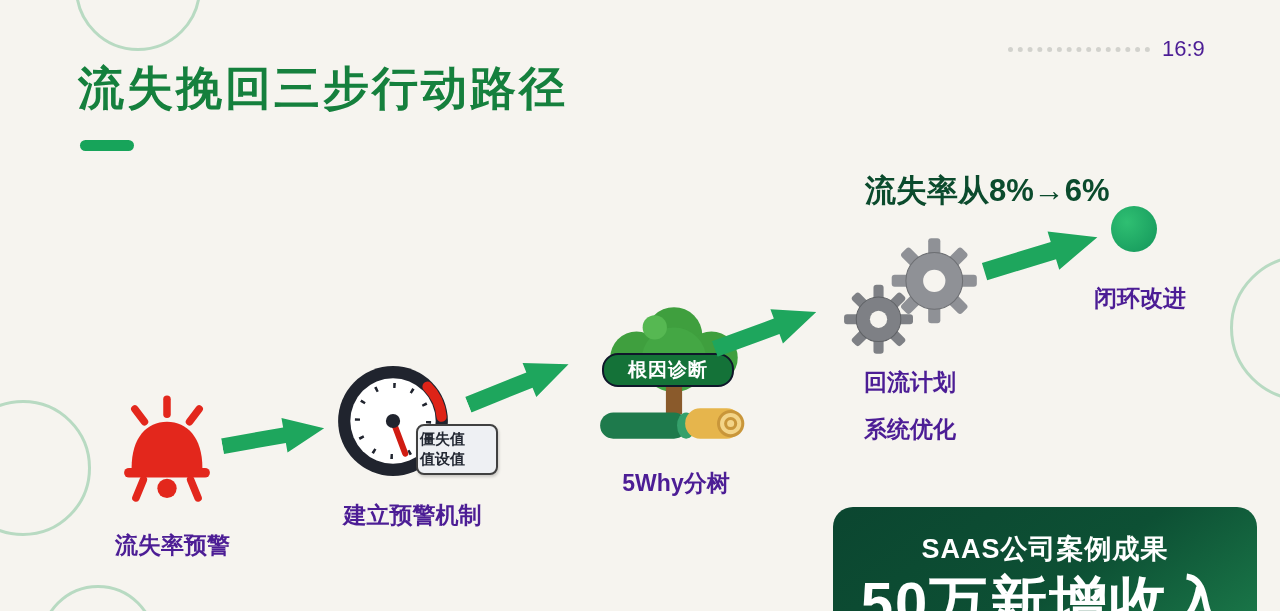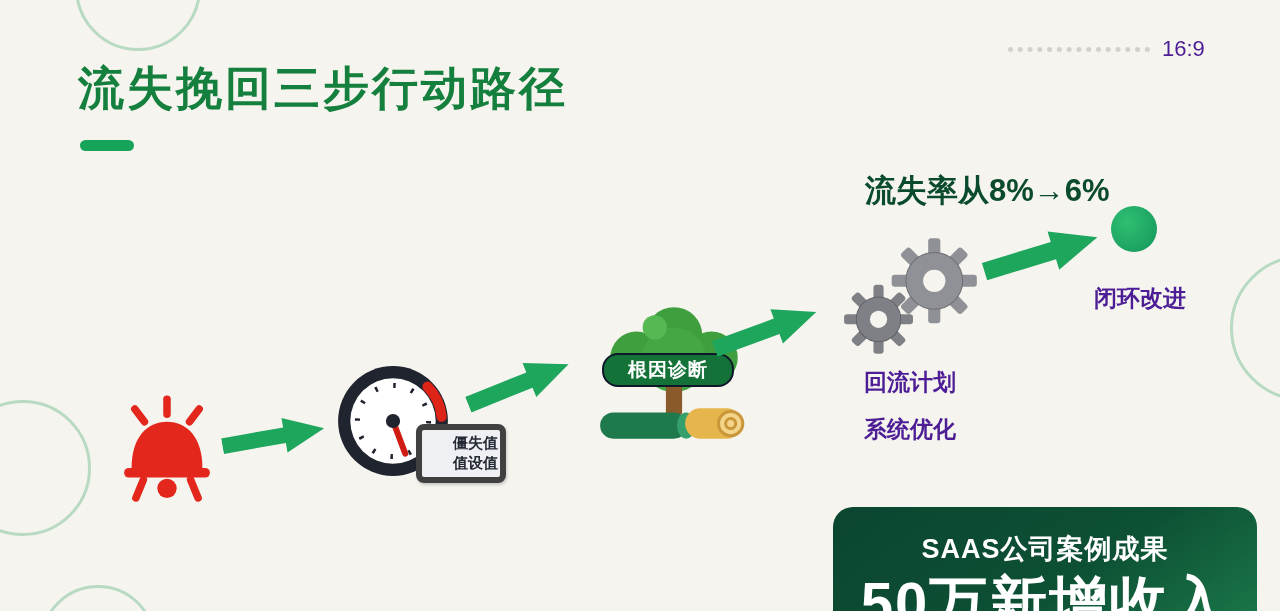--- a/index.html
+++ b/index.html
@@ -11,21 +11,21 @@
   .page-title{position:absolute;left:78px;top:58px;font-size:46px;font-weight:800;color:#15803d;letter-spacing:3px;white-space:nowrap;}
   .title-underline{position:absolute;left:80px;top:140px;width:54px;height:11px;border-radius:6px;background:#17a45a;}
 
   .aspect-label{position:absolute;left:1162px;top:36px;font-size:22px;color:#4c1d95;}
   .dotted-line{position:absolute;left:1008px;top:47px;width:142px;border-top:5px dotted #d2d2cd;}
 
   .step-label{position:absolute;text-align:center;font-size:23px;color:#4c1d95;font-weight:600;white-space:nowrap;}
 
   .icon-wrap{position:absolute;}
 
-  .threshold-badge{position:absolute;left:416px;top:424px;width:74px;background:#eef0f3;border:6px solid #404040;border-radius:8px;color:#232833;font-size:15px;font-weight:700;text-align:right;line-height:1.35;padding:3px 2px;box-shadow:1px 2px 3px rgba(0,0,0,.18);}
+  .threshold-badge{position:absolute;left:416px;top:424px;width:74px;background:#eef0f3;border:2px solid #404040;border-radius:8px;color:#232833;font-size:15px;font-weight:700;text-align:left;line-height:1.35;padding:3px 2px;box-shadow:1px 2px 3px rgba(0,0,0,.18);}
 
   .root-cause-banner{position:absolute;left:602px;top:337px;width:128px;height:30px;border-radius:16px;background:#147238;border:2px solid #0f172a;color:#ffffff;font-size:19px;font-weight:700;display:flex;align-items:center;justify-content:center;letter-spacing:1px;margin-top:16px;}
 
   .flow-arrow{position:absolute;}
 
   .endpoint-dot{position:absolute;left:1111px;top:206px;width:46px;height:46px;border-radius:50%;background:radial-gradient(circle at 35% 35%,#2fbf72,#13955a);}
 
   .result-label{position:absolute;left:833px;top:170px;font-size:31px;font-weight:800;color:#0b4b2d;white-space:nowrap;margin-left:32px;}
 
   .case-card{position:absolute;left:833px;top:507px;width:424px;height:130px;border-radius:20px;background:linear-gradient(145deg,#0b4630 0%,#0d5034 55%,#1b7a4a 100%);}
@@ -56,20 +56,21 @@
       </g>
       <path d="M22 68 C22 40 36 25 55 25 C74 25 88 40 88 68 Z" fill="#e3271c"></path>
       <rect x="15" y="68" width="80" height="9" rx="4.5" fill="#e3271c"></rect>
       <circle cx="55" cy="87" r="9" fill="#e3271c"></circle>
       <g stroke="#e3271c" stroke-width="7" stroke-linecap="round">
         <line x1="33" y1="79" x2="26" y2="96"></line>
         <line x1="77" y1="79" x2="84" y2="96"></line>
       </g>
     </svg>
   </div>
+  <div class="step-label" style="left:60px;top:530px;width:225px;">流失率预警</div>
 
   <div class="flow-arrow" style="left:222px;top:415px;transform:rotate(-10deg);">
     <svg width="105" height="44" viewBox="0 0 120 44">
       <polygon points="0,13 72,13 72,2 118,22 72,42 72,31 0,31" fill="#1ea65d"></polygon>
     </svg>
   </div>
 
   <div class="icon-wrap" style="left:332px;top:360px;width:122px;height:122px;">
     <svg width="122" height="122" viewBox="0 0 120 120">
       <circle cx="60" cy="60" r="54" fill="#20242e"></circle>
@@ -77,20 +78,21 @@
       <path d="M 93.9 26.1 A 48 48 0 0 1 107.8 55.8" stroke="#de2317" stroke-width="10" fill="none" stroke-linecap="round"></path>
       <circle cx="60" cy="60" r="35" fill="none" stroke="#20242e" stroke-width="5" stroke-dasharray="2.5 15.82"></circle>
       <line x1="60" y1="60" x2="72" y2="92" stroke="#d01c12" stroke-width="6" stroke-linecap="round"></line>
       <circle cx="60" cy="60" r="7" fill="#20242e"></circle>
     </svg>
   </div>
   <div class="threshold-badge">
     <div>僵失值</div>
     <div>值设值</div>
   </div>
+  <div class="step-label" style="left:300px;top:500px;width:225px;">建立预警机制</div>
 
   <div class="flow-arrow" style="left:465px;top:362px;transform:rotate(-22deg);">
     <svg width="110" height="44" viewBox="0 0 120 44">
       <polygon points="0,13 72,13 72,2 118,22 72,42 72,31 0,31" fill="#1ea65d"></polygon>
     </svg>
   </div>
 
   <div class="icon-wrap" style="left:588px;top:298px;width:172px;height:158px;">
     <svg width="172" height="158" viewBox="0 0 170 150">
       <circle cx="85" cy="34" r="28" fill="#3f9f3e"></circle>
@@ -100,20 +102,21 @@
       <circle cx="66" cy="26" r="12" fill="#56b852"></circle>
       <rect x="77" y="78" width="16" height="34" fill="#8a5a2b"></rect>
       <rect x="12" y="110" width="86" height="26" rx="13" fill="#1e7a4c"></rect>
       <ellipse cx="97" cy="123" rx="9" ry="13" fill="#35a06b"></ellipse>
       <rect x="96" y="106" width="56" height="30" rx="15" fill="#e6b54c"></rect>
       <circle cx="141" cy="121" r="12" fill="#f3d488" stroke="#c9963a" stroke-width="3"></circle>
       <circle cx="141" cy="121" r="5" fill="none" stroke="#c9963a" stroke-width="3"></circle>
     </svg>
   </div>
   <div class="root-cause-banner">根因诊断</div>
+  <div class="step-label" style="left:560px;top:468px;width:232px;">5Why分树</div>
 
   <div class="flow-arrow" style="left:712px;top:308px;transform:rotate(-20deg);">
     <svg width="110" height="44" viewBox="0 0 120 44">
       <polygon points="0,13 72,13 72,2 118,22 72,42 72,31 0,31" fill="#1ea65d"></polygon>
     </svg>
   </div>
 
   <div class="icon-wrap" style="left:838px;top:232px;width:152px;height:132px;">
     <svg width="152" height="132" viewBox="0 0 150 130">
       <g fill="#8f9196">

